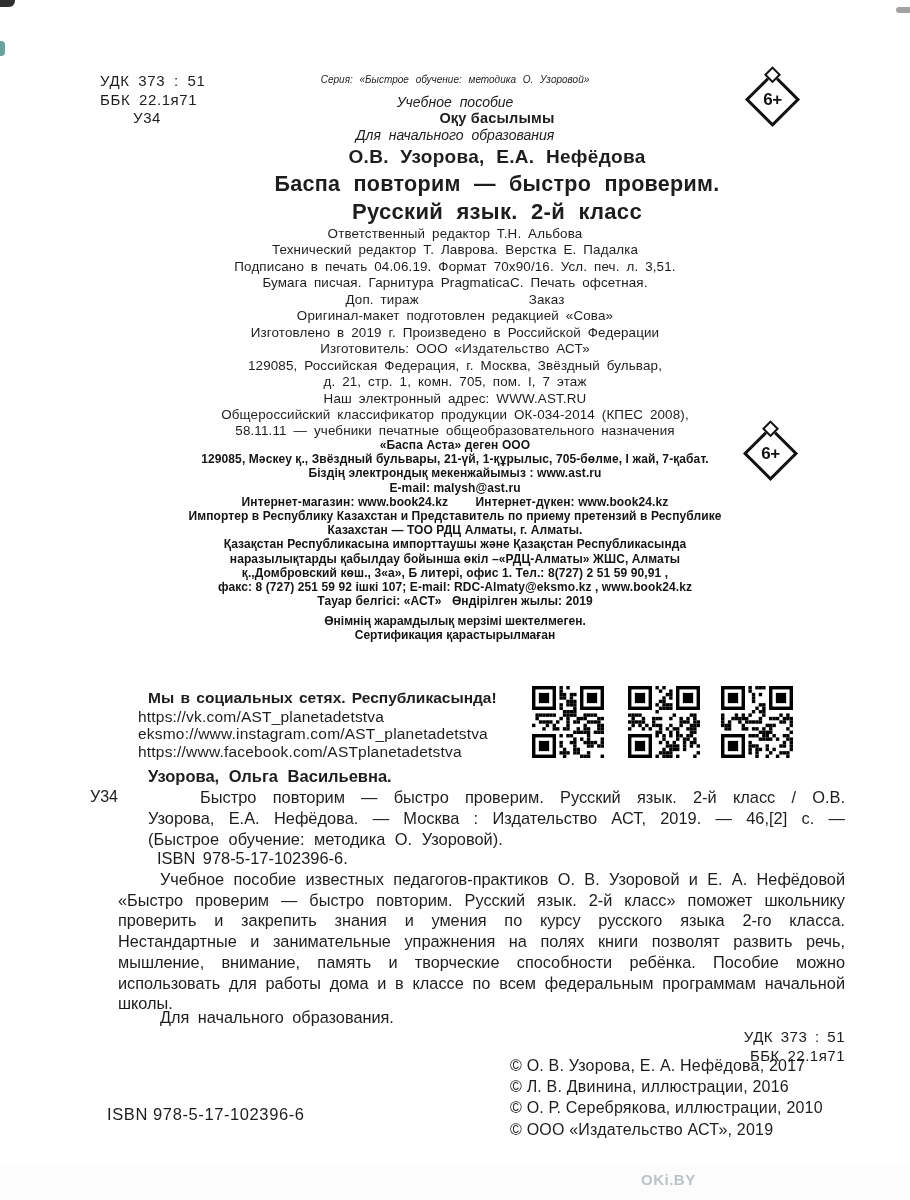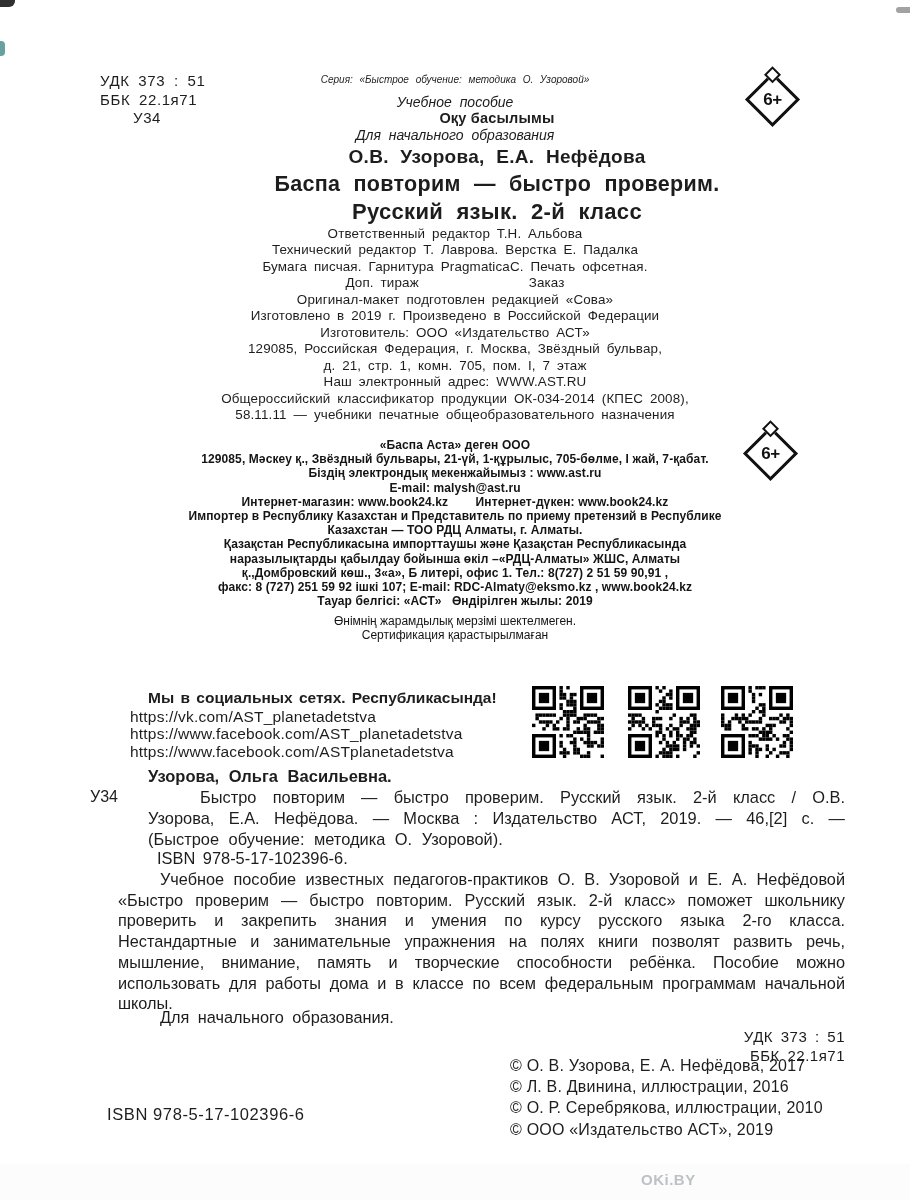--- a/index.html
+++ b/index.html
@@ -23,25 +23,25 @@
   #audience-line{top:127px;font-size:14px;word-spacing:4px;}
   #authors-line{top:146px;font-size:19px;word-spacing:6px;letter-spacing:.3px;}
   #title-line1{top:172px;font-size:21.5px;word-spacing:7px;letter-spacing:.3px;}
   #title-line2{top:199px;font-size:22px;word-spacing:7px;letter-spacing:.3px;}
 
   
   #imprint-list{top:226px;font-size:13.4px;line-height:16.45px;word-spacing:3px;letter-spacing:.15px;}
 
   
   #kaz-list{top:438px;font-size:12px;line-height:14.2px;font-weight:bold;color:#141414;letter-spacing:.1px;}
-  #kaz-note-list{top:614px;font-size:12px;line-height:14.2px;font-weight:normal;color:#141414;}
+  #kaz-note-list{top:614px;font-size:12px;line-height:14.2px;font-weight:bold;color:#141414;}
 
   
   #social-heading{left:148px;top:689px;font-size:15.5px;font-weight:bold;word-spacing:2px;}
-  #social-links{left:130px;top:708px;font-size:15.5px;line-height:17.3px;letter-spacing:.2px;}
+  #social-links{left:138px;top:708px;font-size:15.5px;line-height:17.3px;letter-spacing:.2px;}
 
   .qr-code{position:absolute;top:686px;width:72px;height:72px;}
   #qr-1{left:532px;} #qr-2{left:628px;} #qr-3{left:721px;}
 
   
   #catalog-heading{left:148px;top:767px;font-size:16.5px;font-weight:bold;word-spacing:5px;}
   #catalog-code{left:90px;top:788px;font-size:16px;}
   #catalog-entry{left:148px;top:787px;width:697px;font-size:16.4px;line-height:21px;
                  text-align:justify;text-indent:52px;word-spacing:5px;}
   #catalog-isbn{left:157px;top:849px;font-size:16.4px;word-spacing:3px;}
@@ -105,20 +105,21 @@
   <div class="center it" id="edition-type">Учебное пособие</div>
   <div class="center b" id="kazakh-edition">Оқу басылымы</div>
   <div class="center it" id="audience-line">Для начального образования</div>
   <div class="center b" id="authors-line">О.В. Узорова, Е.А. Нефёдова</div>
   <div class="center b" id="title-line1">Баспа повторим — быстро проверим.</div>
   <div class="center b" id="title-line2">Русский язык. 2-й класс</div>
 
   <div class="center" id="imprint-list">
       <div>Ответственный редактор Т.Н. Альбова</div>
       <div>Технический редактор Т. Лаврова. Верстка Е. Падалка</div>
+      <div>Подписано в печать 04.06.19. Формат 70x90/16. Усл. печ. л. 3,51.</div>
       <div>Бумага писчая. Гарнитура PragmaticaC. Печать офсетная.</div>
       <div>Доп. тираж&nbsp;&nbsp;&nbsp;&nbsp;&nbsp;&nbsp;&nbsp;&nbsp;&nbsp;&nbsp;&nbsp;&nbsp;&nbsp;&nbsp;&nbsp;&nbsp;Заказ</div>
       <div>Оригинал-макет подготовлен редакцией «Сова»</div>
       <div>Изготовлено в 2019 г. Произведено в Российской Федерации</div>
       <div>Изготовитель: ООО «Издательство АСТ»</div>
       <div>129085, Российская Федерация, г. Москва, Звёздный бульвар,</div>
       <div>д. 21, стр. 1, комн. 705, пом. I, 7 этаж</div>
       <div>Наш электронный адрес: WWW.AST.RU</div>
       <div>Общероссийский классификатор продукции ОК-034-2014 (КПЕС 2008),</div>
       <div>58.11.11 — учебники печатные общеобразовательного назначения</div>
@@ -139,21 +140,21 @@
       <div>Тауар белгісі: «АСТ»&nbsp;&nbsp;&nbsp;Өндірілген жылы: 2019</div>
     </div>
   <div class="center" id="kaz-note-list">
       <div>Өнімнің жарамдылық мерзімі шектелмеген.</div>
       <div>Сертификация қарастырылмаған</div>
     </div>
 
   <div class="abs" id="social-heading">Мы в социальных сетях. Республикасында!</div>
   <div class="abs" id="social-links">
       <div>https://vk.com/AST_planetadetstva</div>
-      <div>https://www.facebook.com/AST_planetadetstva</div>
+      <div>eksmo://www.instagram.com/AST_planetadetstva</div>
       <div>https://www.facebook.com/ASTplanetadetstva</div>
     </div>
 
   <div class="qr-code" id="qr-1"><svg width="72" height="72" viewBox="0 0 72 72">
         <rect width="72" height="72" fill="#fff"></rect>
         <rect x="0" y="0" width="24" height="24" fill="#000"></rect>
         <rect x="3.4285714285714284" y="3.4285714285714284" width="17.142857142857142" height="17.142857142857142" fill="#fff"></rect>
         <rect x="6.857142857142857" y="6.857142857142857" width="10.285714285714285" height="10.285714285714285" fill="#000"></rect>
         <rect x="48" y="0" width="24" height="24" fill="#000"></rect>
         <rect x="51.42857142857142" y="3.4285714285714284" width="17.142857142857142" height="17.142857142857142" fill="#fff"></rect>

